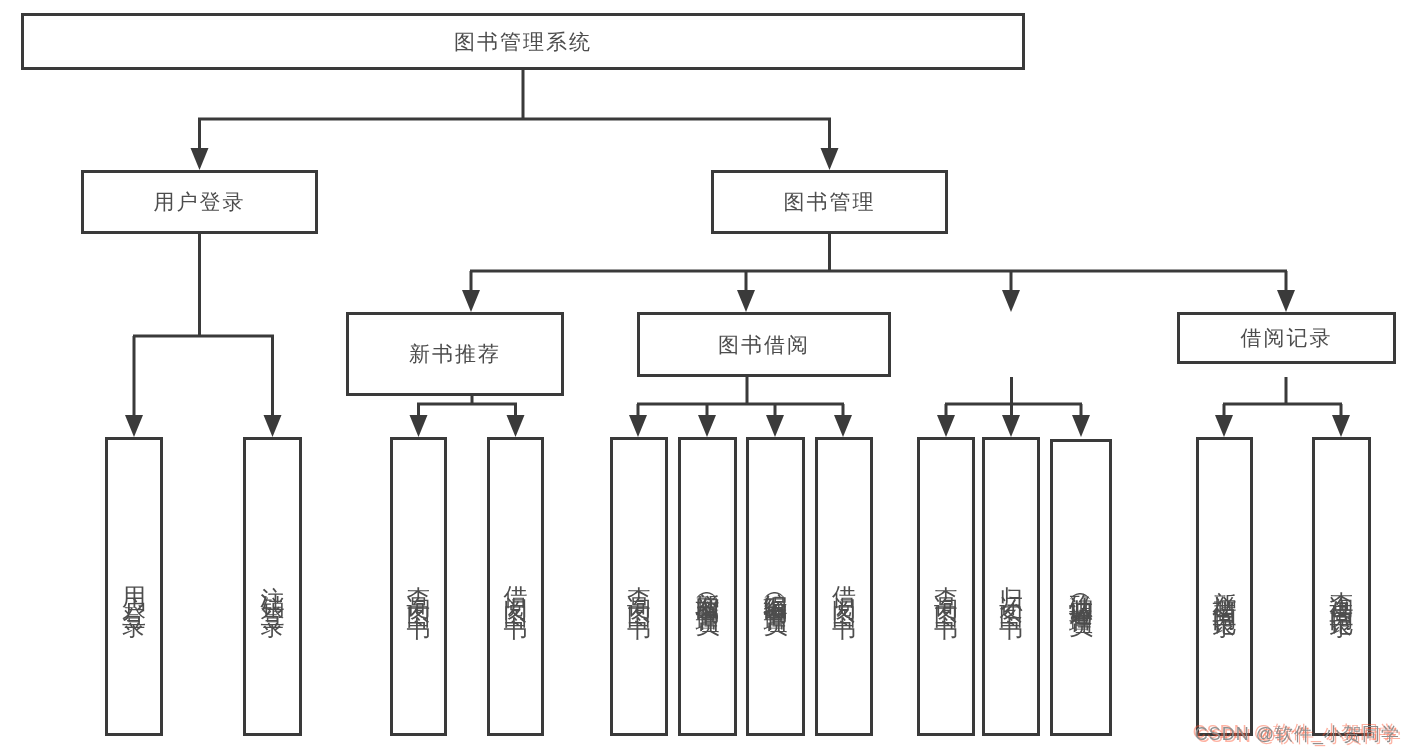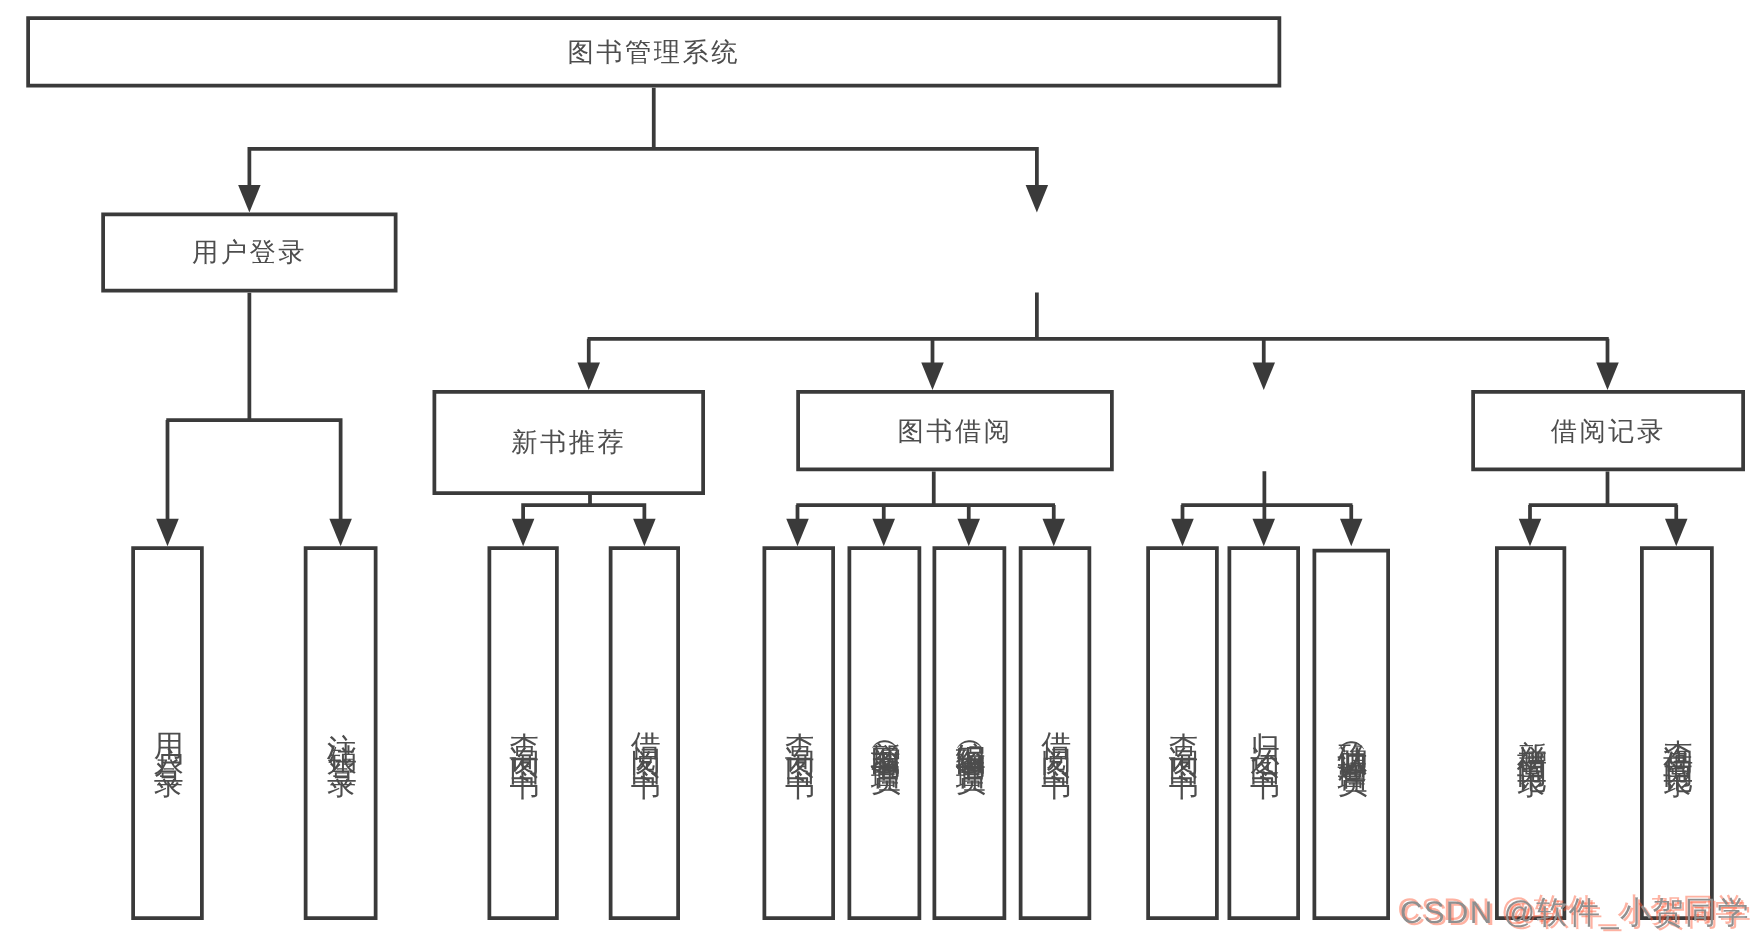--- a/index.html
+++ b/index.html
@@ -36,21 +36,21 @@
     text-orientation: mixed;
     white-space: nowrap;
   }
   .ls-wide span  { letter-spacing: 10px; }
   .ls-med span   { letter-spacing: 5px; }
   .ls-tight span { letter-spacing: 3px; }
   .watermark {
     position: absolute;
     right: 5px;
     bottom: 1px;
-    font-size: 25px;
+    font-size: 18px;
     letter-spacing: 1px;
     color: #8f8f8f;
     text-shadow: 2px 2px 0 rgba(252, 85, 49, 0.45), -2px -2px 0 rgba(252, 85, 49, 0.45);
     z-index: 5;
     white-space: nowrap;
   }
 </style>
 </head>
 <body>
 
@@ -115,28 +115,31 @@
     </g>
   </svg>
 
   <div class="node h" style="left:21px;top:13px;width:1004px;height:57px">
     <span>图书管理系统</span>
   </div>
 
   <div class="node h" style="left:81px;top:170px;width:237px;height:64px">
     <span>用户登录</span>
   </div>
+  <div class="node h" style="left:711px;top:170px;width:237px;height:64px">
+    <span>图书管理</span>
+  </div>
 
   <div class="node h" style="left:346px;top:312px;width:218px;height:84px">
     <span>新书推荐</span>
   </div>
   <div class="node h" style="left:637px;top:312px;width:254px;height:65px">
     <span>图书借阅</span>
   </div>
-  <div class="node h" style="left:1177px;top:312px;width:219px;height:65px">
+  <div class="node h" style="left:1177px;top:312px;width:219px;height:52px">
     <span>借阅记录</span>
   </div>
 
   <div class="node v ls-wide" style="left:105px;top:437px;width:58px;height:299px">
     <span>用户登录</span>
   </div>
   <div class="node v ls-wide" style="left:243px;top:437px;width:59px;height:299px">
     <span>注销登录</span>
   </div>
 

